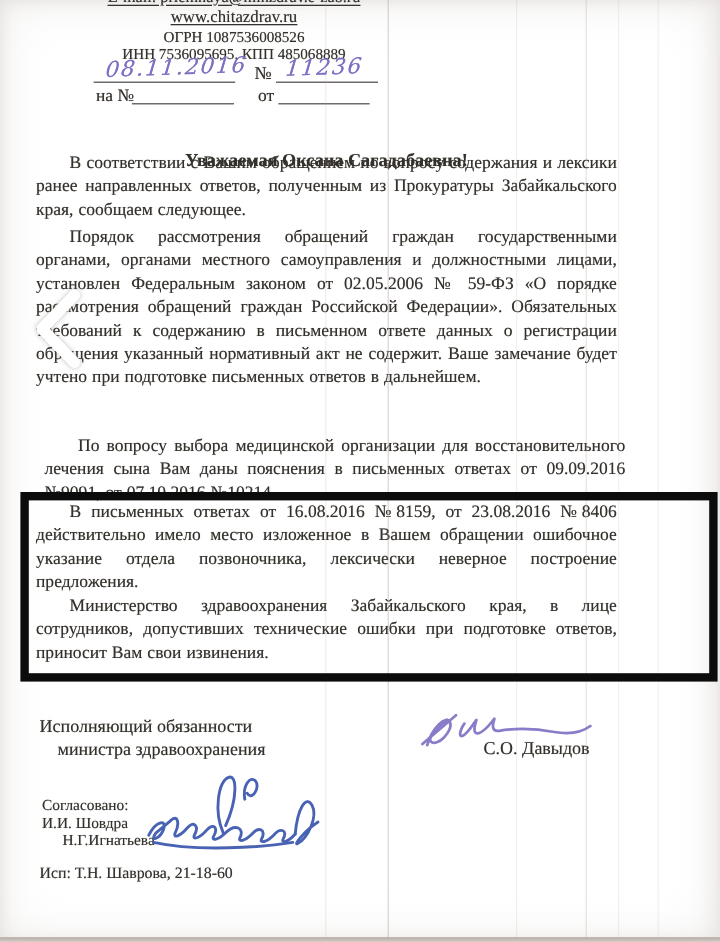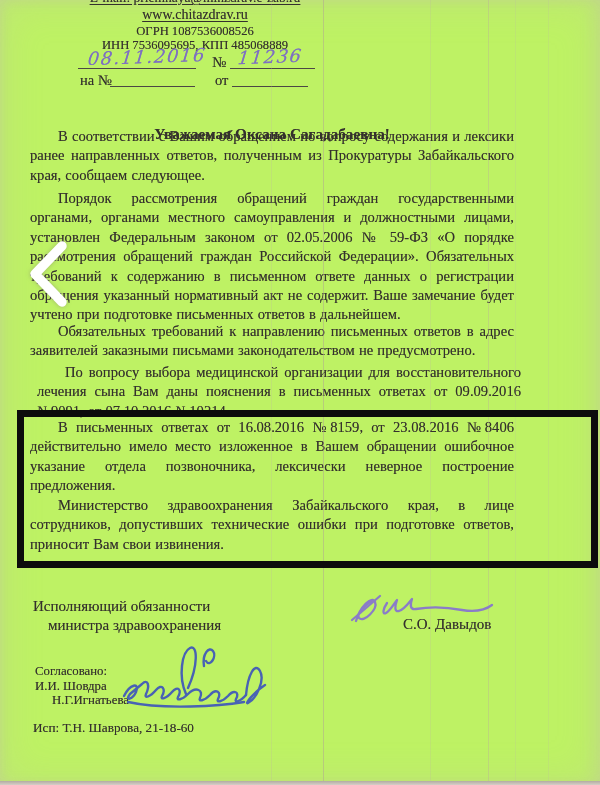--- a/index.html
+++ b/index.html
@@ -1,18 +1,18 @@
 <!DOCTYPE html>
 <html><head>
 <meta charset="utf-8">
 <style>
   html,body{margin:0;padding:0;background:#e9e6e3;}
   .page{
     position:relative;width:600px;height:785px;overflow:hidden;
-    background:#bef264;
+    background:#ffffff;
     box-shadow:inset 0 0 40px rgba(195,185,178,.28), inset -6px 0 14px rgba(200,188,182,.22), inset 4px 0 10px rgba(200,188,182,.18);
     font-family:"Liberation Serif","DejaVu Serif",serif;
     color:#34312d;
   }
   .ink{ text-shadow:0 0 .6px rgba(60,54,48,.55); }
   .fold{ position:absolute;top:0;height:785px;width:1px;pointer-events:none;z-index:3; }
   .hdr{ position:absolute;left:30px;width:330px;text-align:center;z-index:2; }
   .u{ text-decoration:underline; text-underline-offset:2px; }
   .small{ font-size:12.6px; }
   .blank-line{ position:absolute;height:15px;border-bottom:1.3px solid #4c4844;z-index:2; }
@@ -71,21 +71,20 @@
 
   <div class="ink" style="position:absolute;left:80px;top:72px;font-size:14.5px;z-index:2;">на №</div>
   <div class="blank-line" style="left:110px;top:71px;width:85px;"></div>
   <div class="ink" style="position:absolute;left:215px;top:72px;font-size:14.5px;z-index:2;">от</div>
   <div class="blank-line" style="left:232px;top:71px;width:76px;"></div>
 
   <div class="salutation ink">Уважаемая Оксана Сагадабаевна!</div>
 
   <p class="para ink" style="top:127px;margin:0;">В соответствии с Вашим обращением по вопросу содержания и лексики ранее направленных ответов, полученным из Прокуратуры Забайкальского края, сообщаем следующее.</p>
   <p class="para ink" style="top:189px;margin:0;">Порядок рассмотрения обращений граждан государственными органами, органами местного самоуправления и должностными лицами, установлен Федеральным законом от 02.05.2006 № 59-ФЗ «О порядке рассмотрения обращений граждан Российской Федерации». Обязательных требований к содержанию в письменном ответе данных о регистрации обращения указанный нормативный акт не содержит. Ваше замечание будет учтено при подготовке письменных ответов в дальнейшем.</p>
-  <p class="para ink" style="top:322px;margin:0;">Обязательных требований к направлению письменных ответов в адрес заявителей заказными письмами законодательством не предусмотрено.</p>
   <p class="para ink" style="top:356px;margin:7px;">По вопросу выбора медицинской организации для восстановительного лечения сына Вам даны пояснения в письменных ответах от 09.09.2016 №9091, от 07.10.2016 №10214.</p>
   <p class="para ink" style="top:418px;margin:0;">В письменных ответах от 16.08.2016 №8159, от 23.08.2016 №8406 действительно имело место изложенное в Вашем обращении ошибочное указание отдела позвоночника, лексически неверное построение предложения.</p>
   <p class="para ink" style="top:496px;margin:0;">Министерство здравоохранения Забайкальского края, в лице сотрудников, допустивших технические ошибки при подготовке ответов, приносит Вам свои извинения.</p>
 
   <div class="hbox"></div>
 
   <div class="sig-label ink" style="left:33px;top:598px;">Исполняющий обязанности</div>
   <div class="sig-label ink" style="left:33px;top:617px;margin-left:15px;">министра здравоохранения</div>
   <div class="sig-label ink" style="left:403px;top:616px;">С.О. Давыдов</div>
 

